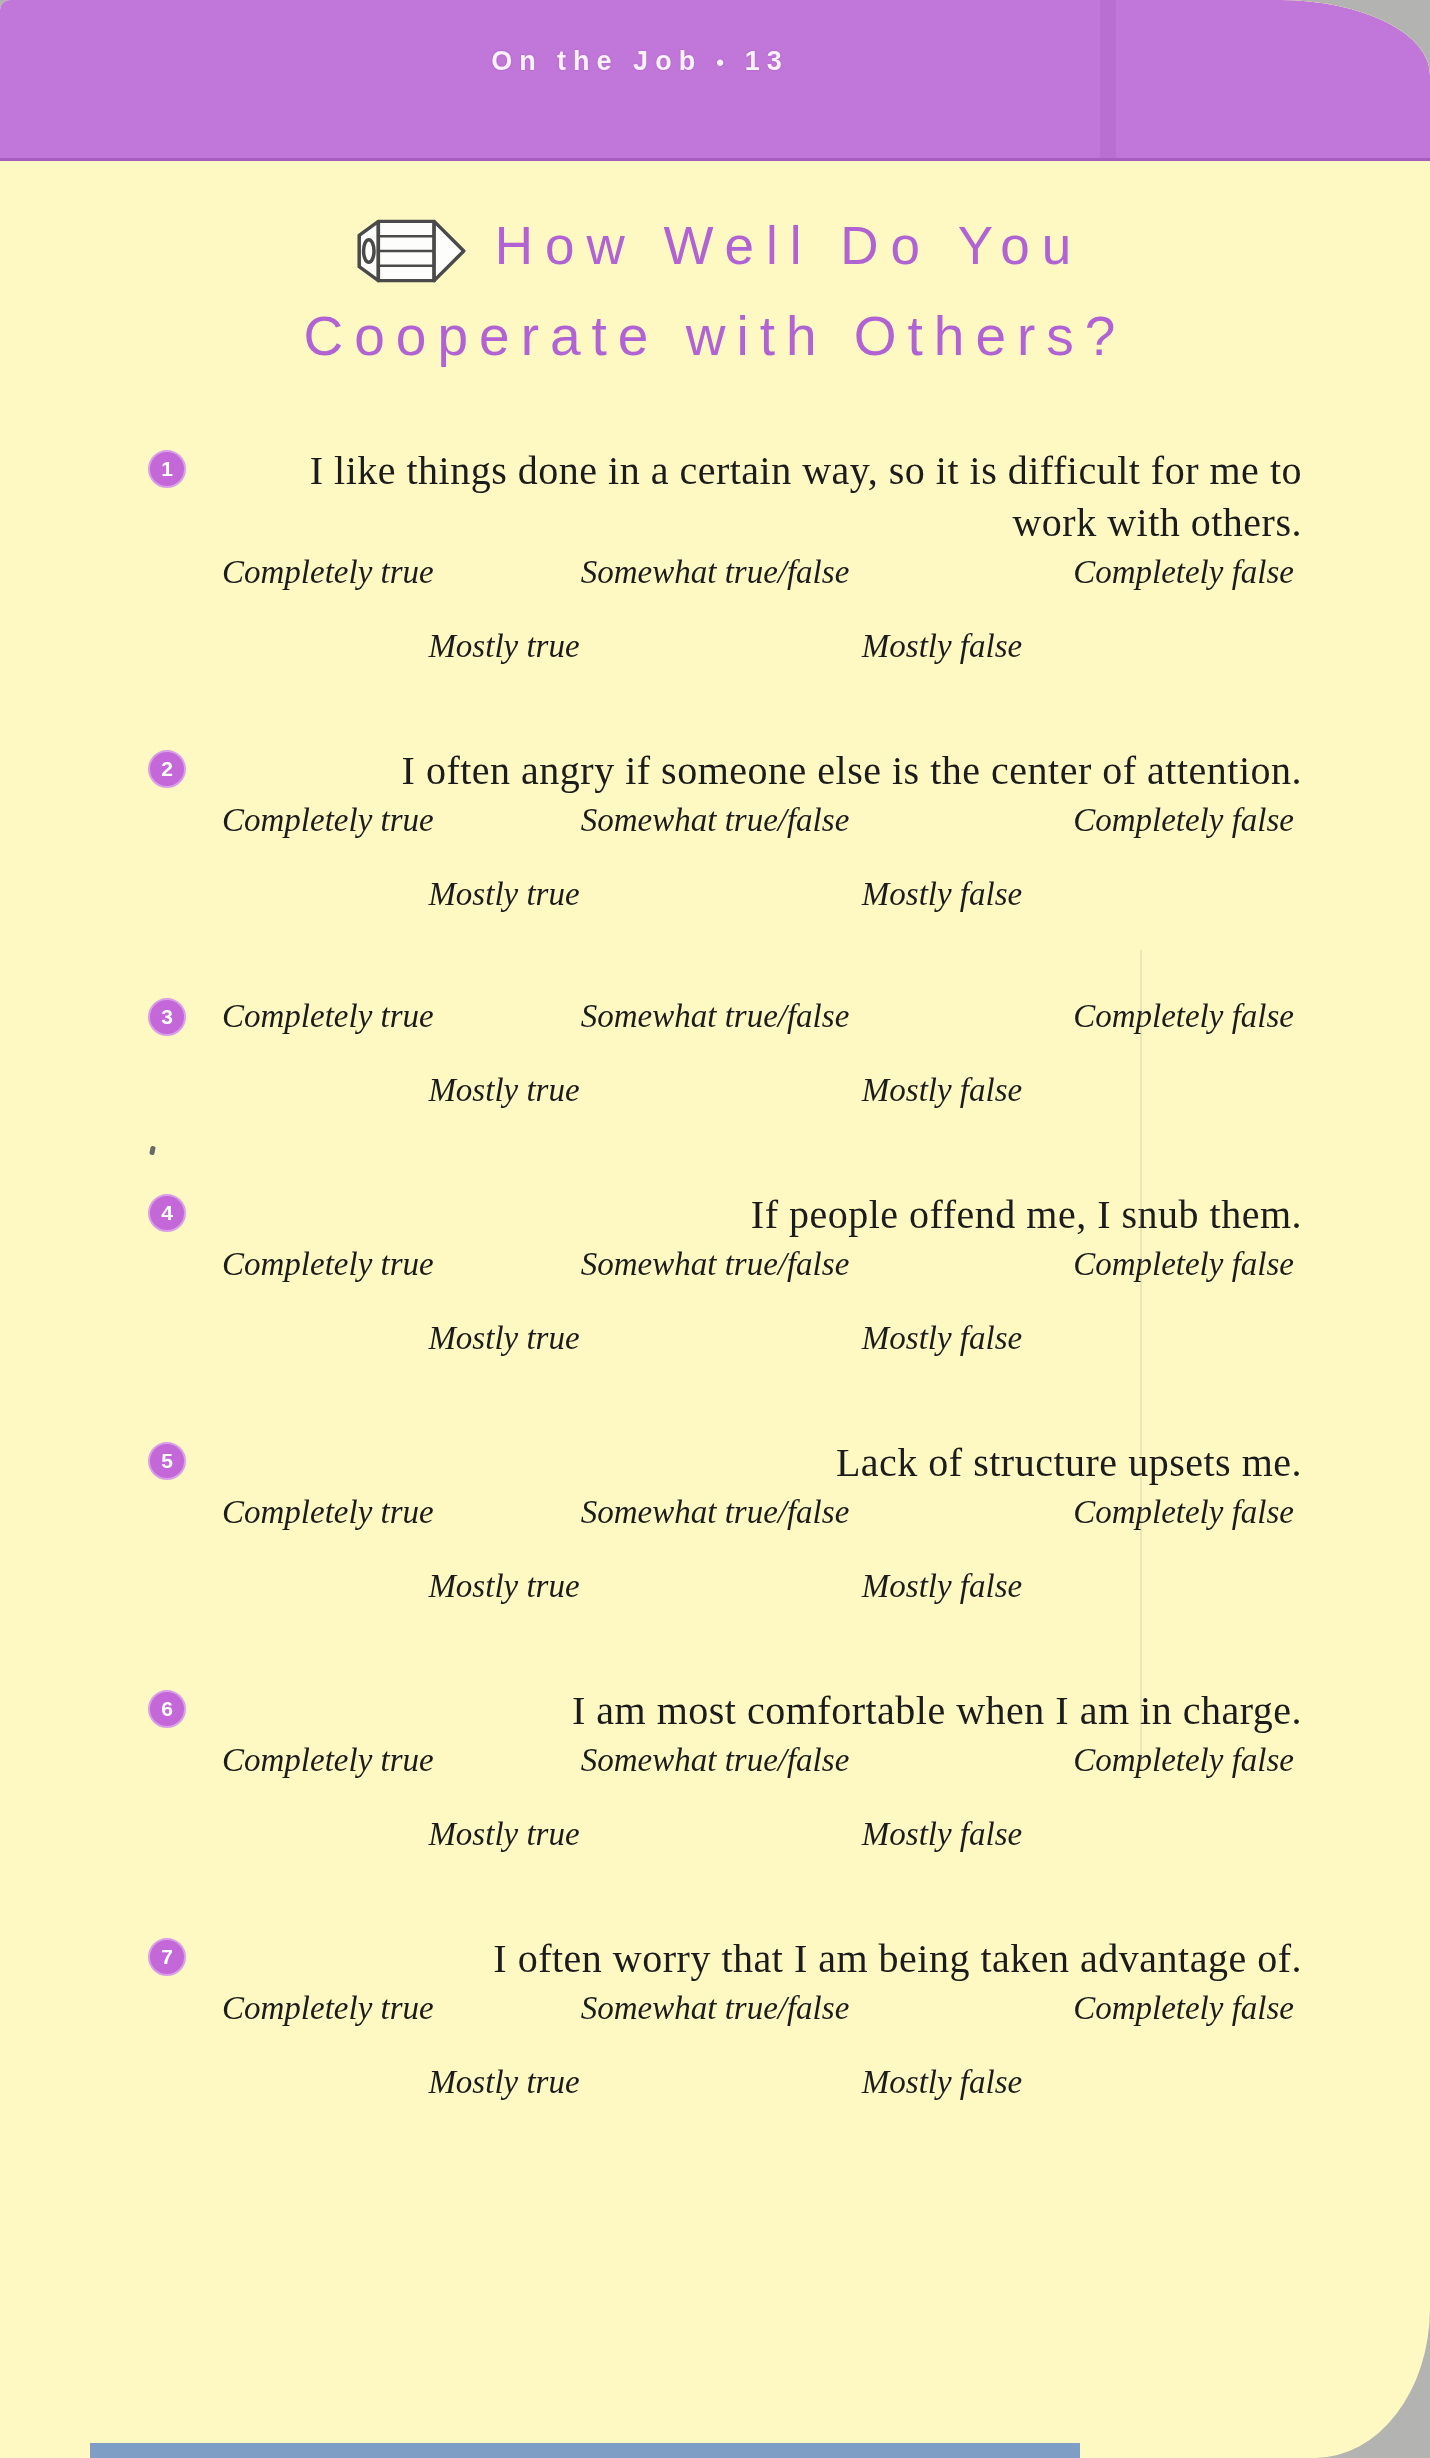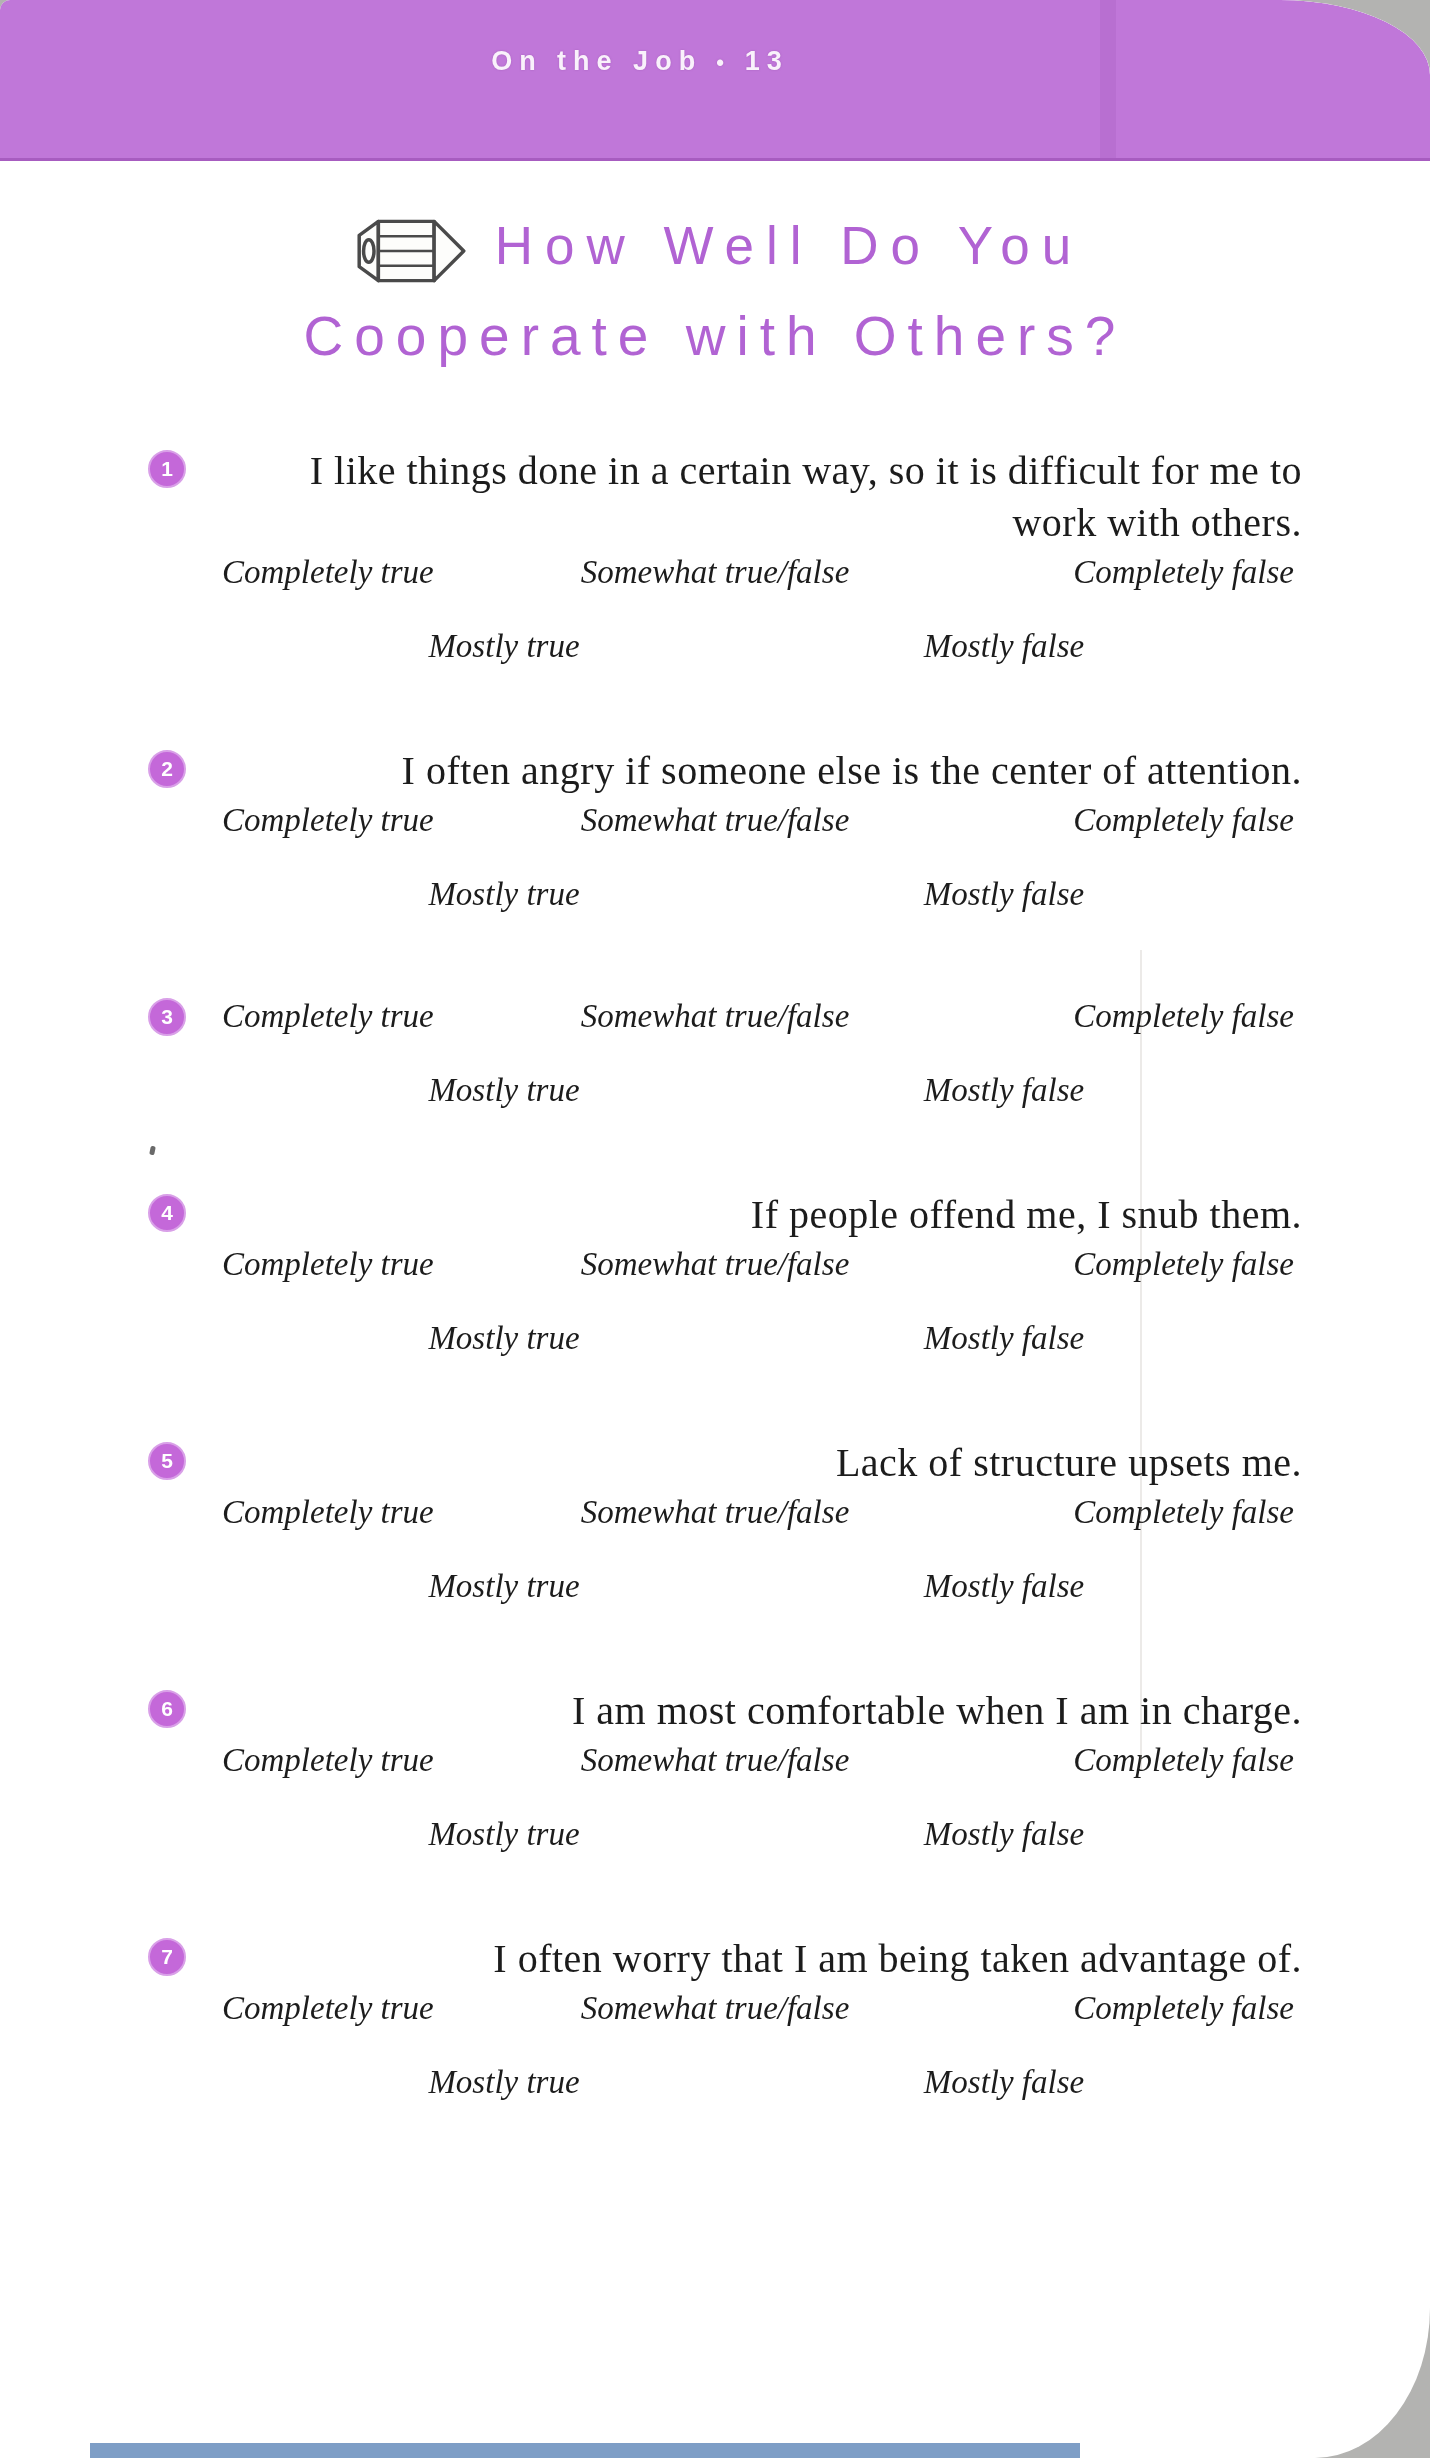--- a/index.html
+++ b/index.html
@@ -5,21 +5,21 @@
   html,body{margin:0;padding:0;}
   body{
     width:1430px;height:2458px;
     background:#b3b3b1;
     font-family:"Liberation Serif", serif;
     position:relative;
     overflow:hidden;
   }
   .page{
     position:absolute;inset:0;
-    background:#ffffff;
+    background:#fef9c3;
     border-top-right-radius:150px 75px;
     border-bottom-right-radius:115px 150px;
     border-top-left-radius:10px;
     overflow:hidden;
   }
   
   .band{
     position:relative;
     height:158px;
     background:#c077d9;
@@ -92,21 +92,21 @@
     position:absolute;top:0;
     white-space:nowrap;
     font-style:italic;
     font-size:33px;line-height:46px;
     color:#1c1c1c;
   }
   .opt-left{left:222px;}
   .opt-center{left:50%;transform:translateX(-50%);}
   .opt-right{right:136px;}
   .opt-m-true{left:504px;transform:translateX(-50%);}
-  .opt-m-false{left:1004px;transform:translateX(-50%);}
+  .opt-m-false{left:942px;transform:translateX(-50%);}
   
   .crease{
     position:absolute;left:1140px;top:950px;width:2px;height:820px;
     background:rgba(170,160,150,0.22);
   }
   .dot-artifact{
     position:absolute;left:150px;top:1146px;width:5px;height:9px;
     background:#6a6a6a;border-radius:2px;transform:rotate(12deg);
   }
   

